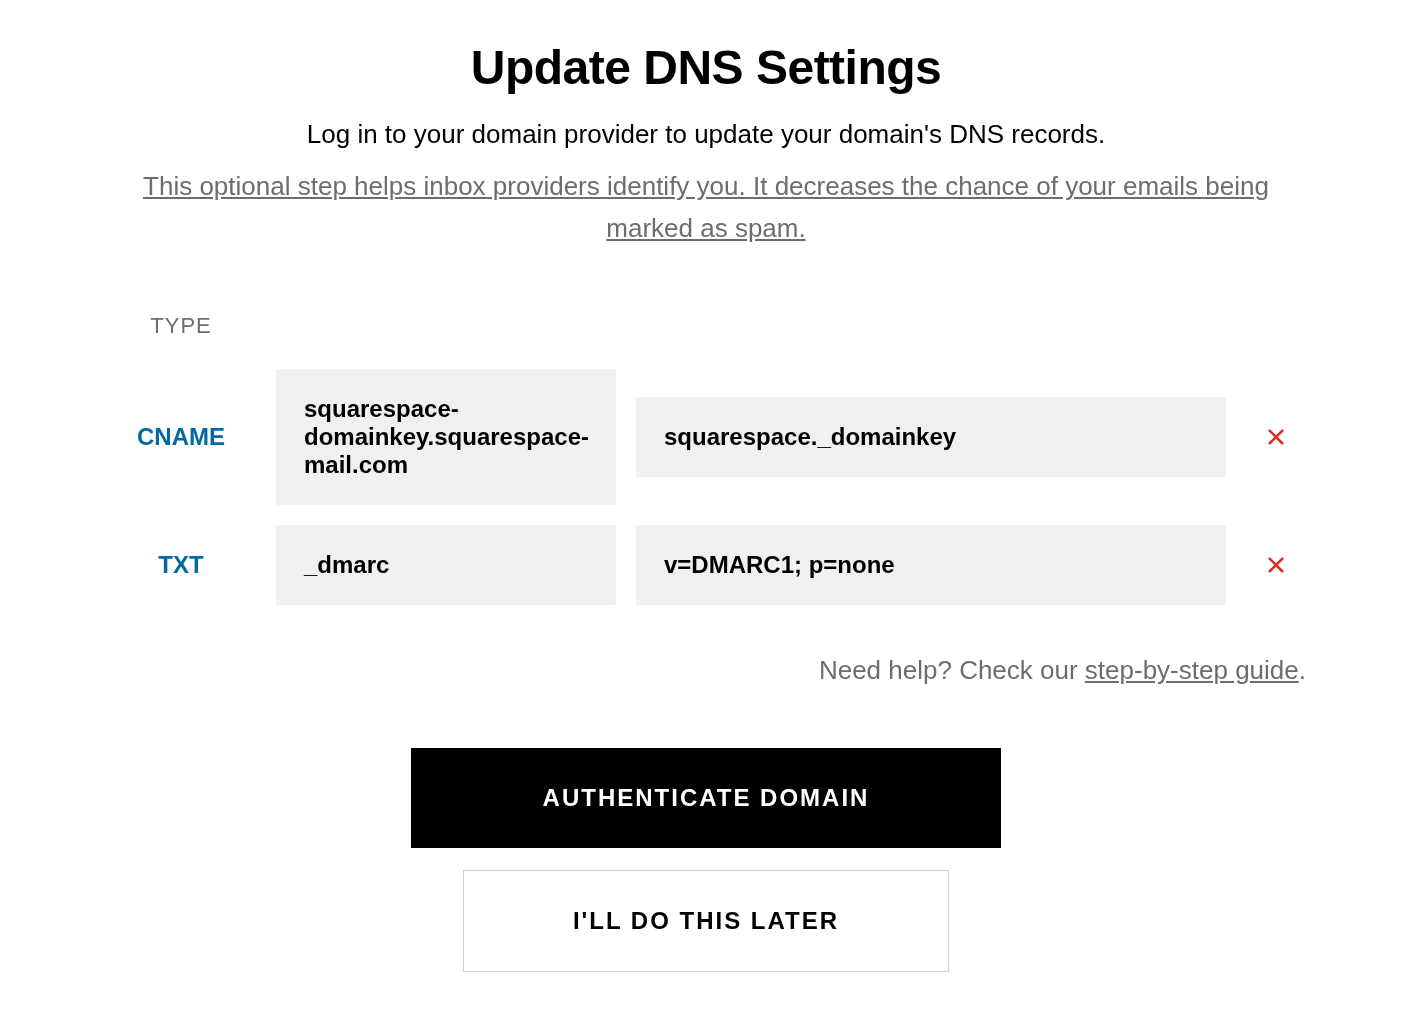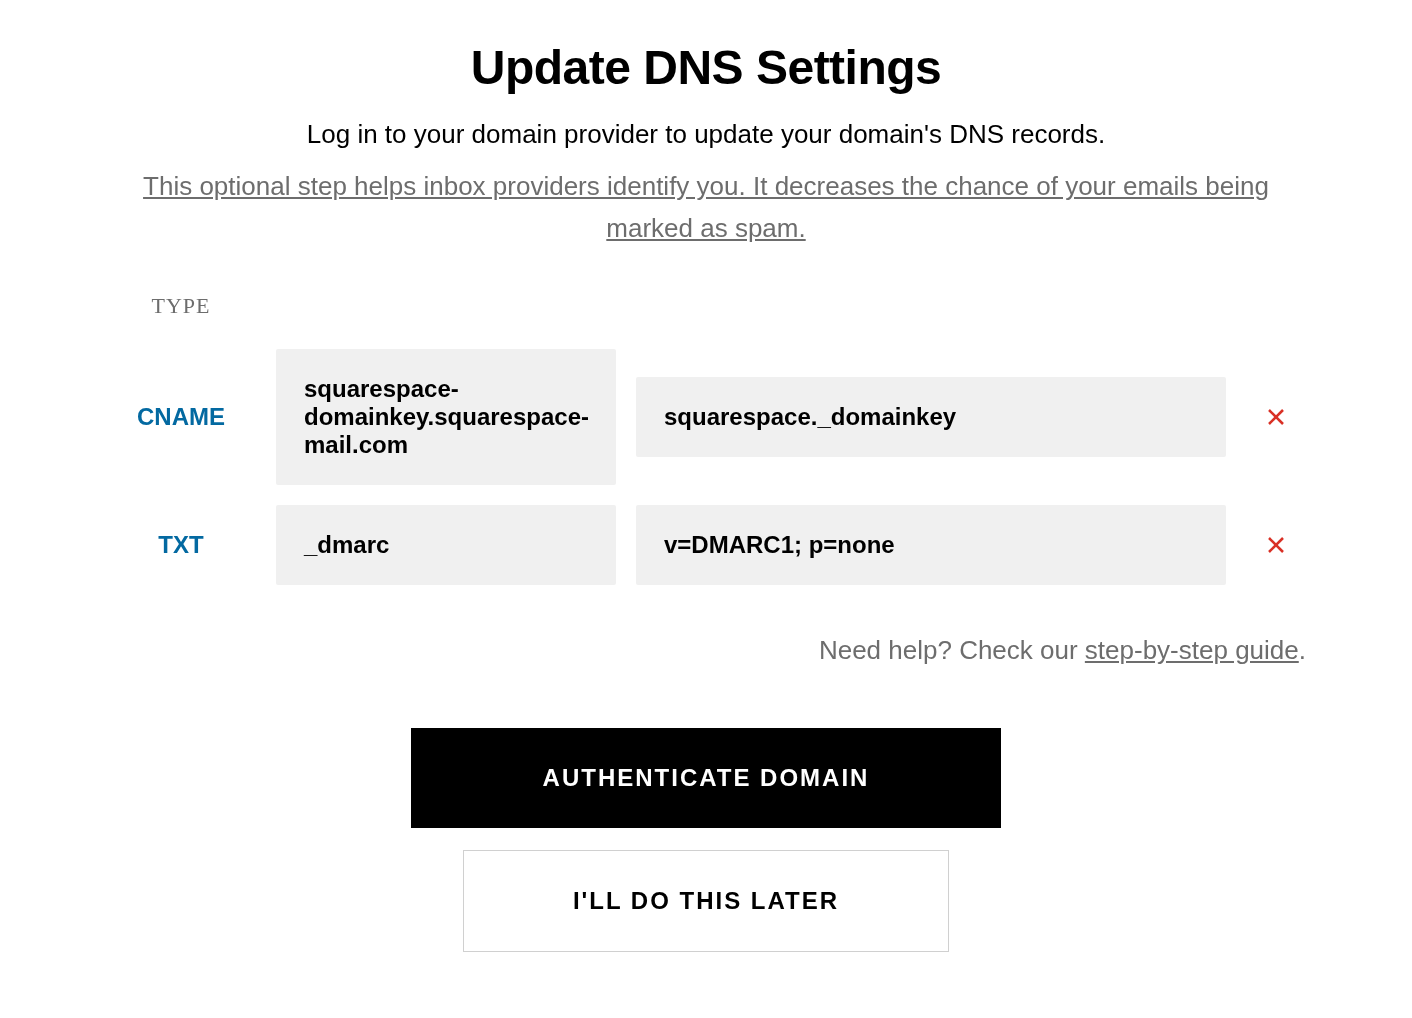--- a/index.html
+++ b/index.html
@@ -13,21 +13,21 @@
       color: #000000;
       width: 1412px;
       padding: 40px 60px;
     }
     .container {
       max-width: 1200px;
       margin: 0 auto;
     }
     .header {
       text-align: center;
-      margin-bottom: 44px;
+      margin-bottom: 64px;
     }
     .title {
       font-size: 48px;
       font-weight: 700;
       color: #000000;
       margin-bottom: 24px;
       letter-spacing: -0.5px;
     }
     .subtitle {
       font-size: 26px;
@@ -44,21 +44,20 @@
     }
     .table {
       width: 100%;
       margin-bottom: 50px;
     }
     .table-header {
       display: grid;
       grid-template-columns: 150px 340px 1fr 60px;
       gap: 28px;
       padding: 0 0 30px 0;
-      font-family: Liberation Serif, serif;
     }
     .th {
       font-size: 22px;
       font-weight: 500;
       color: #6d6d6d;
       letter-spacing: 1px;
       text-align: center;
     }
     .th-type {
       text-align: center;

